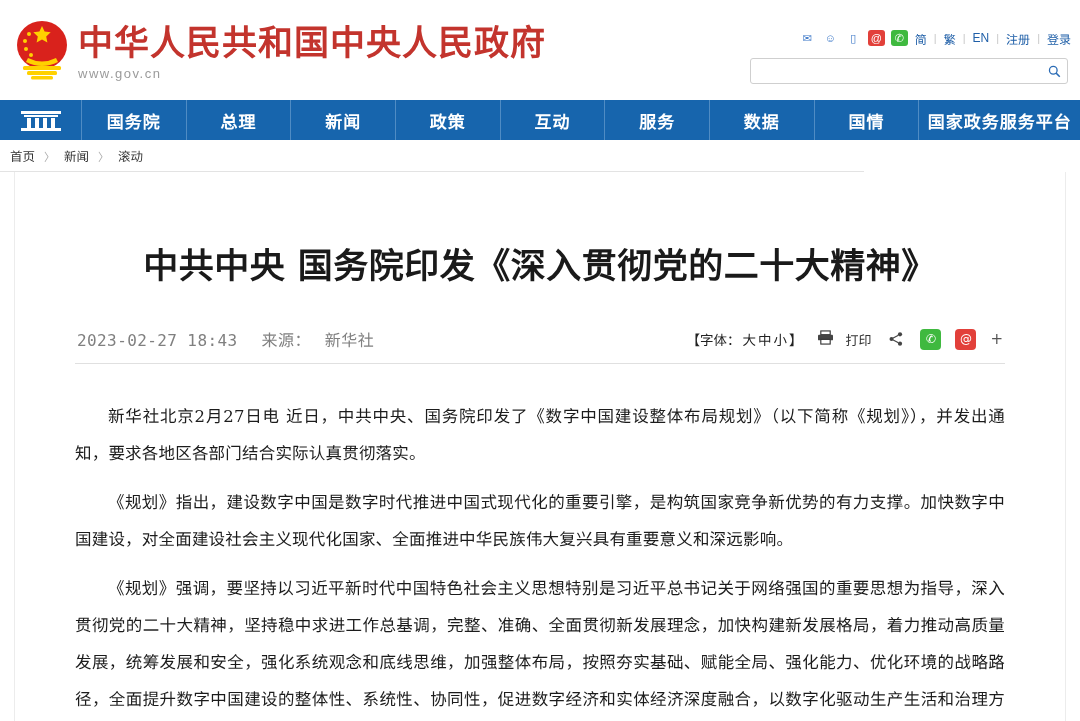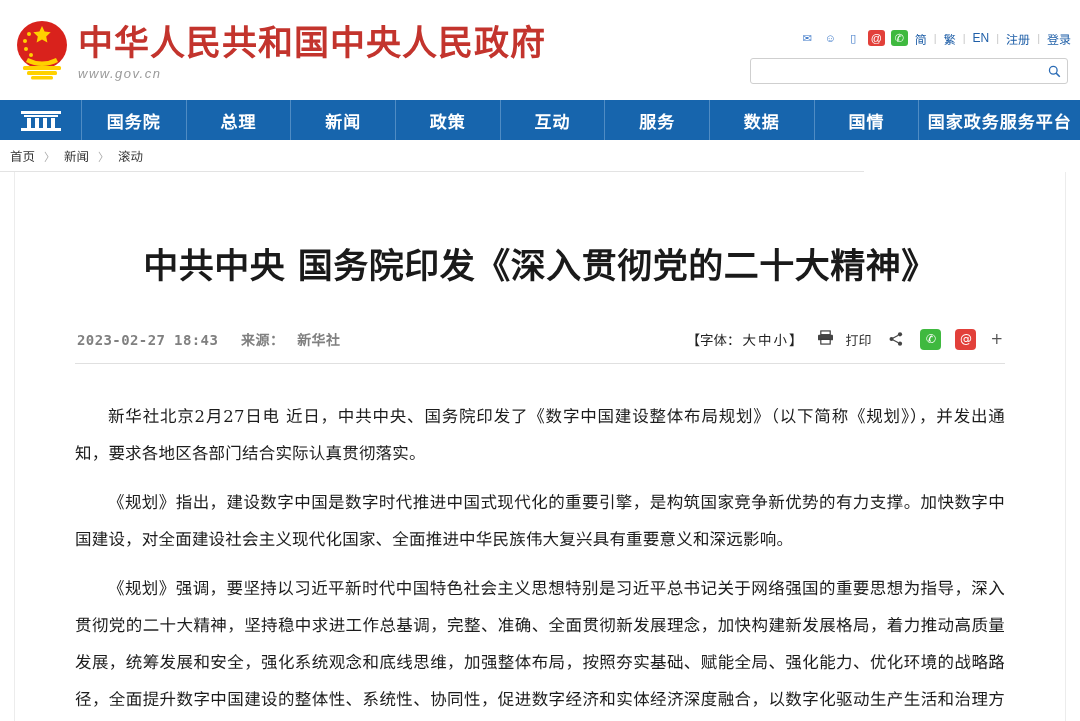--- a/index.html
+++ b/index.html
@@ -43,21 +43,20 @@
     letter-spacing: 1px;
     line-height: 42px;
     white-space: nowrap;
   }
   .site-title .en {
     font-family: "Liberation Sans", sans-serif;
     font-size: 13px;
     color: #9b9b9b;
     letter-spacing: 1.5px;
     margin-top: 2px;
-    font-style: italic;
   }
 
   .header-right {
     position: absolute;
     right: 8px;
     top: 28px;
     width: 330px;
   }
   .hr-top {
     display: flex;
@@ -205,24 +204,23 @@
   .meta-row {
     margin-top: 28px;
     height: 40px;
     display: flex;
     align-items: center;
     justify-content: space-between;
     padding: 0 2px 0 2px;
   }
   .meta-left {
     font-family: "DejaVu Sans Mono", monospace;
-    font-size: 14px;
+    font-size: 16px;
     color: #808080;
     letter-spacing: 0.4px;
-    font-weight: bold;
   }
   .meta-left .src { font-family: "DejaVu Sans", sans-serif; margin-left: 14px; }
   .meta-right {
     display: flex;
     align-items: center;
     gap: 14px;
     font-size: 13px;
     color: #333;
     font-family: "DejaVu Sans", "Liberation Sans", sans-serif;
     justify-content: center;

